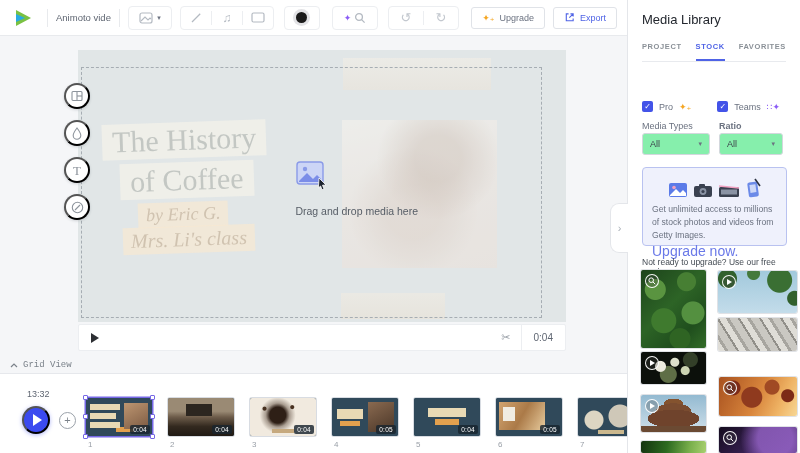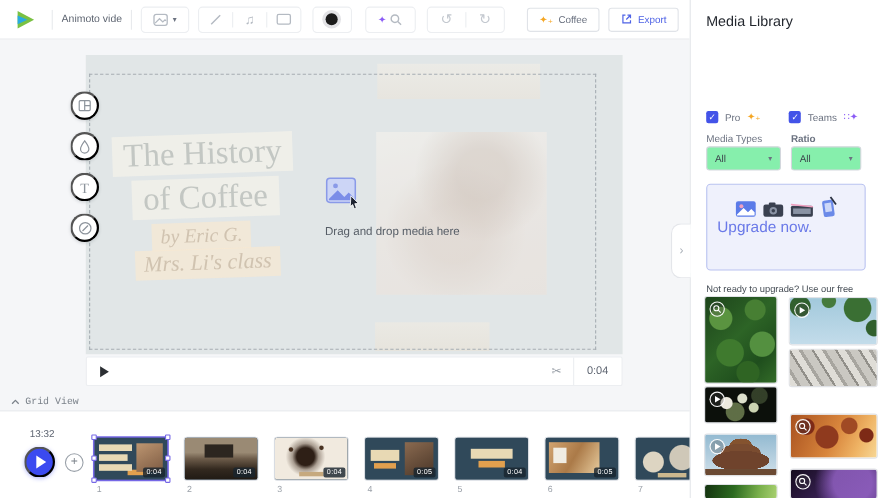--- a/index.html
+++ b/index.html
@@ -278,21 +278,21 @@
         <span class="undo-glyph">↺</span>
       </button>
       <span class="gsep"></span>
       <button class="tb-ibtn" style="width:34px">
         <span class="redo-glyph">↻</span>
       </button>
     </div>
     <div class="tb-right">
       <button class="btn-upgrade">
         <span class="sparkle-o">✦₊</span>
-        <span>Coffee</span>
+        <span>Upgrade</span>
       </button>
       <button class="btn-export">
         <svg width="11" height="11" viewBox="0 0 12 12">
             <path d="M5 2 H2.5 V9.5 H10 V7" fill="none" stroke="#4f63e6" stroke-width="1.2"></path>
             <path d="M7 2 H10 V5 M10 2 L5.8 6.2" fill="none" stroke="#4f63e6" stroke-width="1.2"></path>
           </svg>
         <span>Export</span>
       </button>
     </div>
   </header>
@@ -406,20 +406,25 @@
 
     <div class="thumb t7" style="left:578px">
       <div class="th-art a7"></div>
 
     </div>
     <span class="th-num" style="left:580px">7</span>
   </footer>
 
   <aside class="library">
     <h2 class="lib-title">Media Library</h2>
+    <nav class="lib-tabs">
+      <span class="lib-tab">PROJECT</span>
+      <span class="lib-tab active">STOCK</span>
+      <span class="lib-tab">FAVORITES</span>
+    </nav>
     <div class="filters">
       <span class="cbx">✓</span>
       <span class="fil-label">Pro</span>
       <span class="sparkle-o">✦₊</span>
       <span class="fil-gap"></span>
       <span class="cbx">✓</span>
       <span class="fil-label">Teams</span>
       <span class="sparkle-p">∷✦</span>
     </div>
     <span class="dd-label dl1">Media Types</span>
@@ -449,20 +454,21 @@
             <rect x="1" y="3" width="20" height="10" rx="1.5" fill="#3a4150"></rect>
             <rect x="3" y="5.5" width="16" height="5" fill="#8a93a4"></rect>
             <line x1="1" y1="2" x2="21" y2="4" stroke="#f0a0c0" stroke-width="1.4"></line>
           </svg>
         <svg width="17" height="20" viewBox="0 0 17 20">
             <rect x="3" y="4" width="10" height="15" rx="2" fill="#6b8ae8" transform="rotate(-8 8 11)"></rect>
             <rect x="5" y="6.5" width="6" height="8" fill="#cdd8f8" transform="rotate(-8 8 11)"></rect>
             <path d="M10 1 L15 8" stroke="#2a3140" stroke-width="1.6"></path>
           </svg>
       </div>
+      <p class="promo-text">Get unlimited access to millions of stock photos and videos from Getty Images.</p>
       <a class="promo-link">Upgrade now.</a>
     </div>
     <p class="freestock-h">Not ready to upgrade? Use our free stock:</p>
 
     <div class="stock sk-plant">
       <span class="ov">
         <svg width="8" height="8" viewBox="0 0 8 8">
             <circle cx="3.2" cy="3.2" r="2.3" fill="none" stroke="#fff" stroke-width="1"></circle>
             <line x1="5" y1="5" x2="7.2" y2="7.2" stroke="#fff" stroke-width="1"></line>
           </svg>

